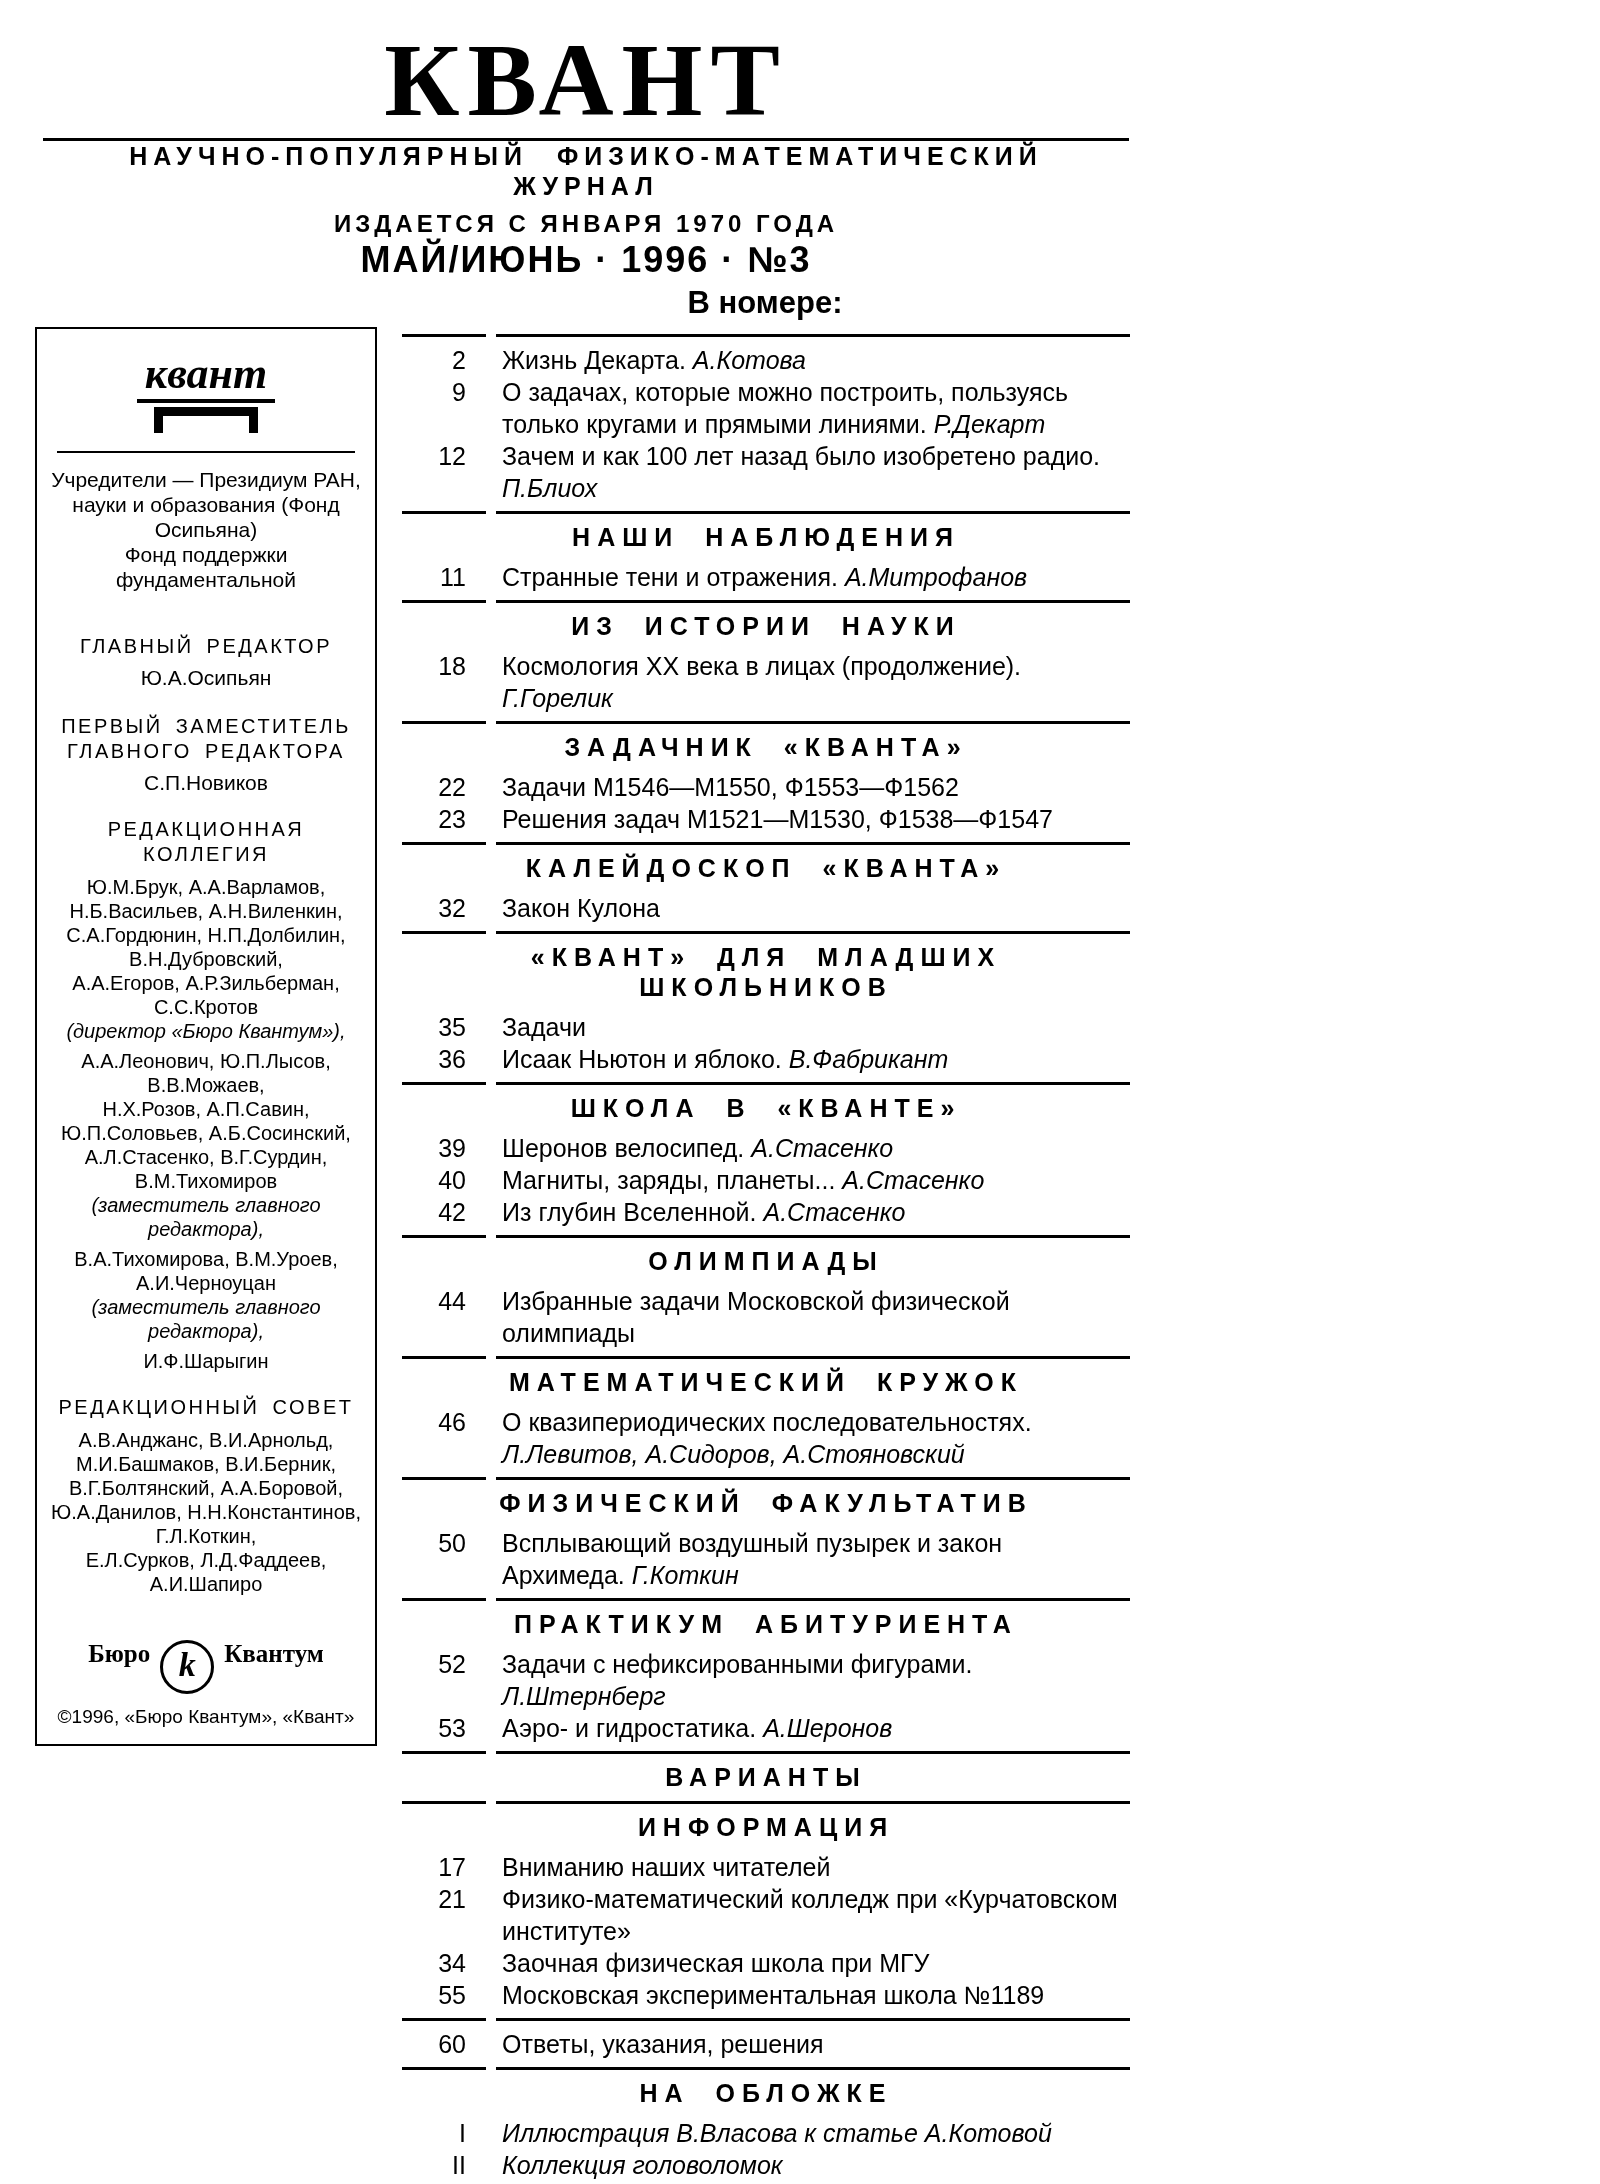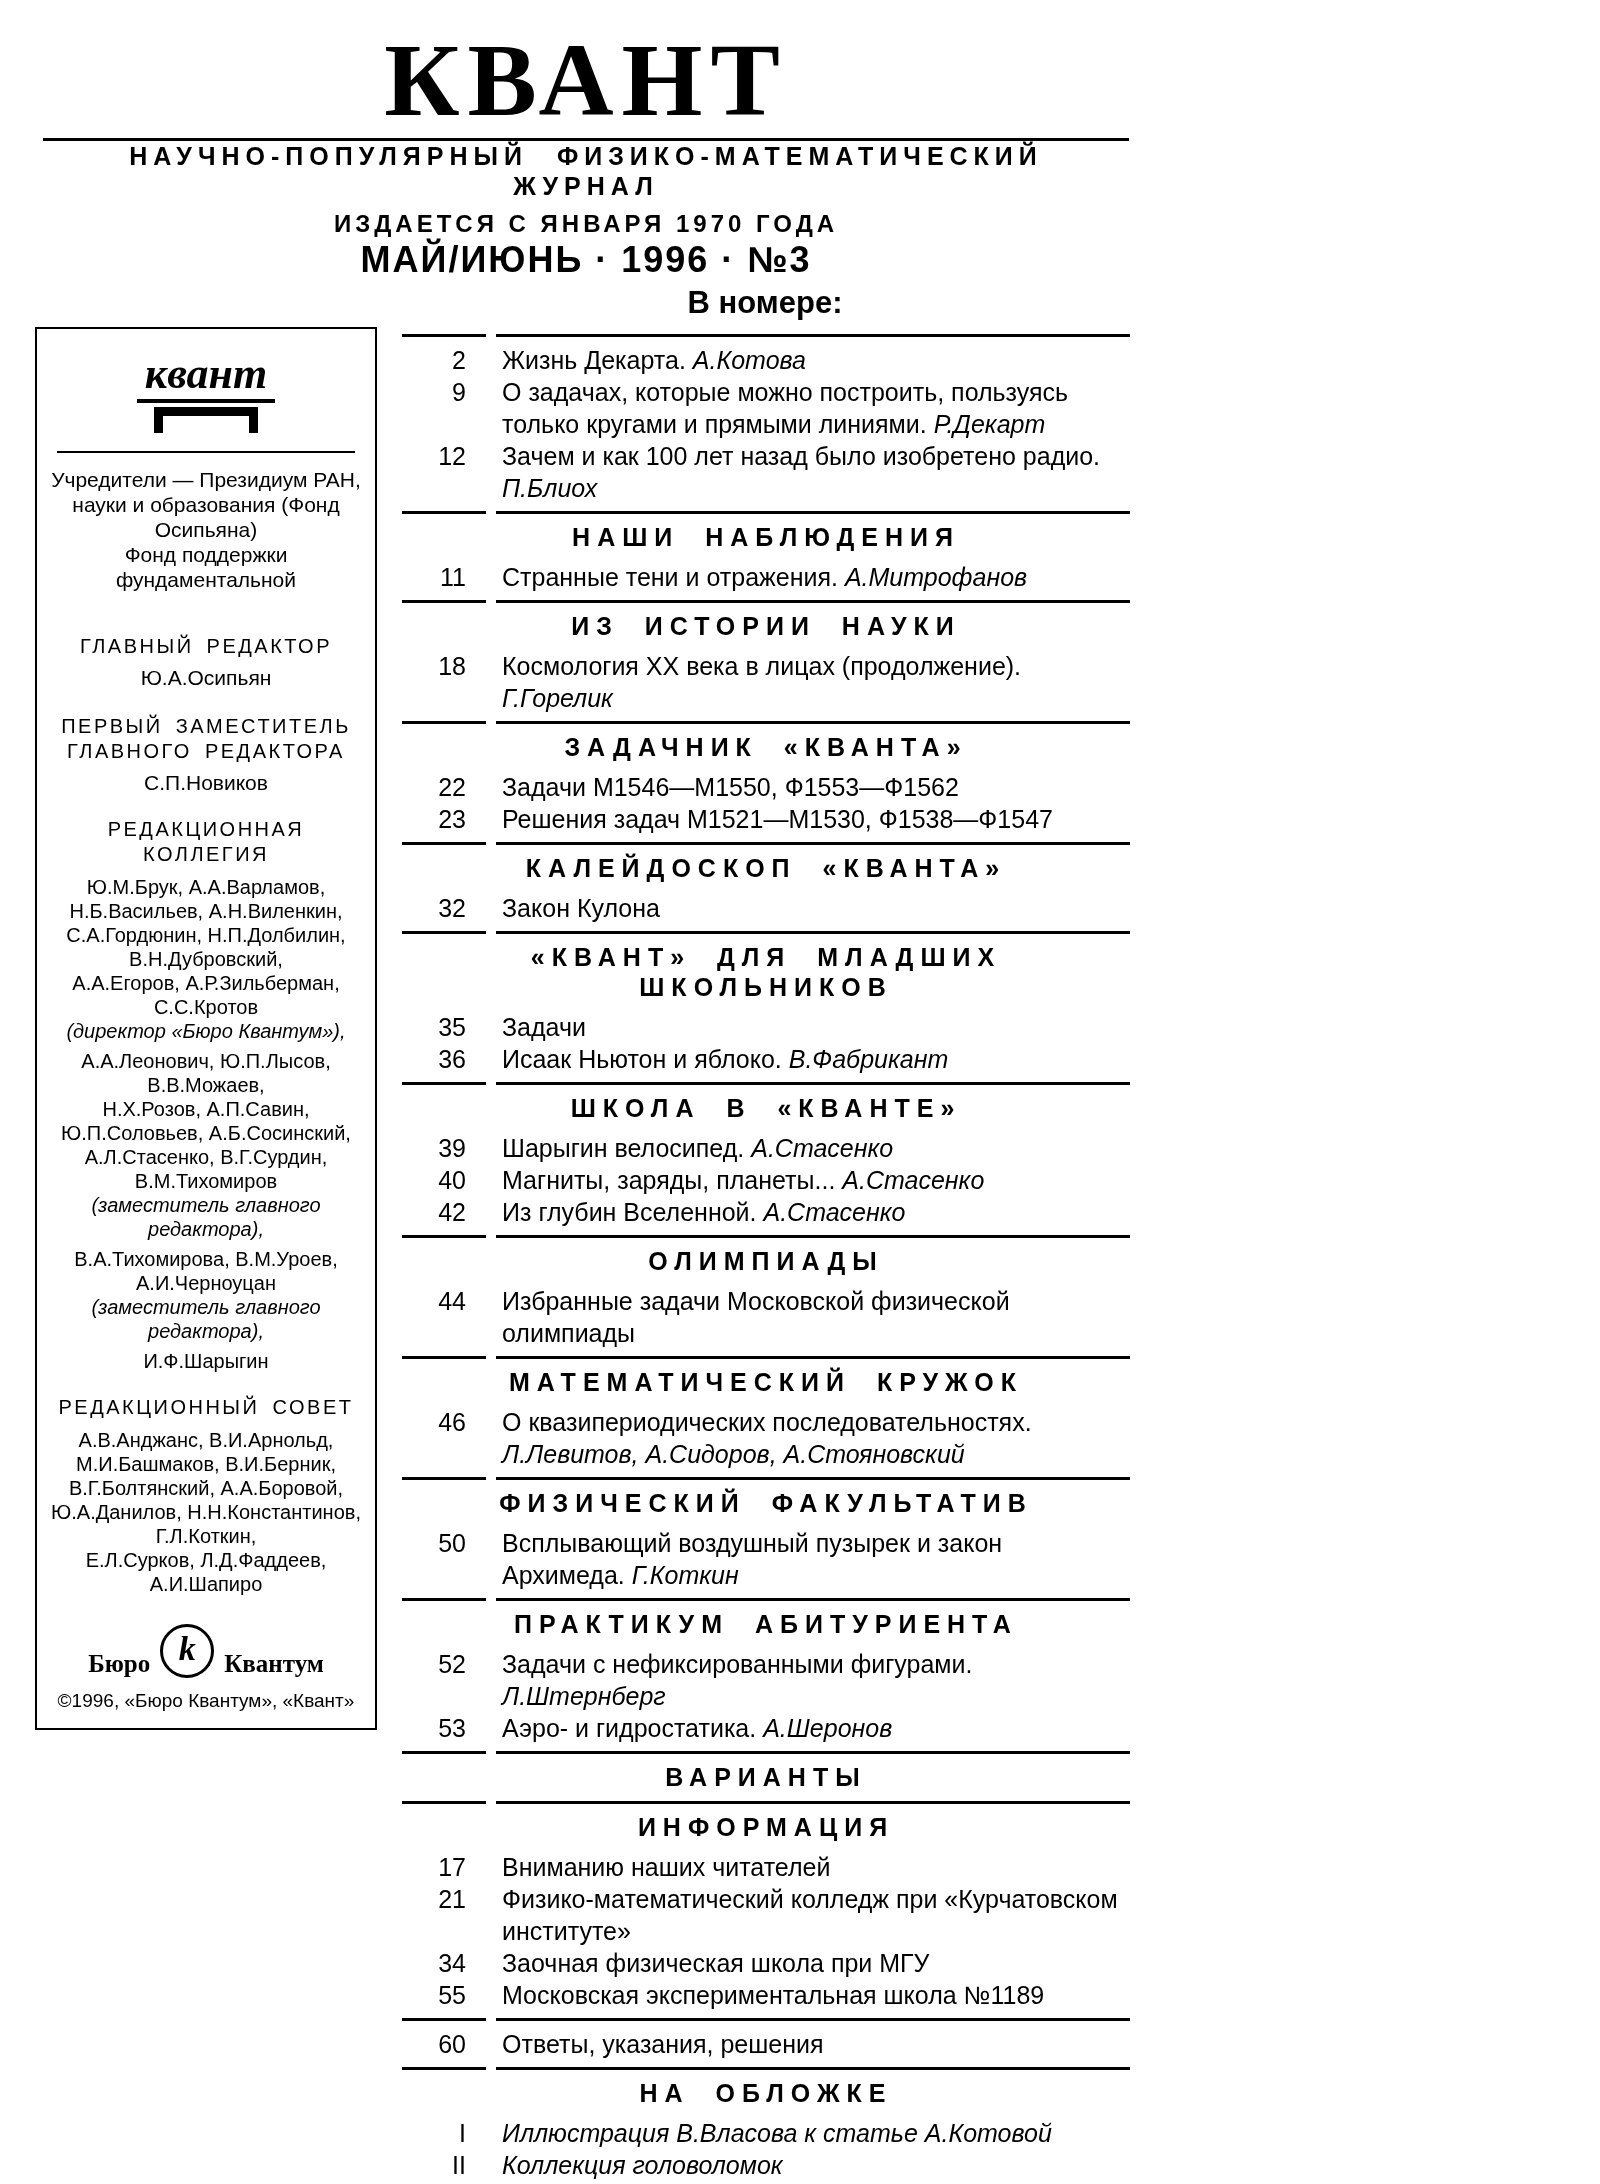--- a/index.html
+++ b/index.html
@@ -42,21 +42,21 @@
   }
   .sb-divider { border-top:2px solid #000; margin:12px 8px 14px; }
   .sb-founders { font-size:21px; line-height:25px; }
   .sb-label { margin-top:42px; font-size:20px; line-height:25px; letter-spacing:2.5px; word-spacing:5px; }
   .sb-label.tight { margin-top:24px; }
   .sb-label.section { margin-top:22px; }
   .sb-name { margin-top:6px; font-size:21px; line-height:25px; }
   .sb-list { margin-top:8px; font-size:20px; line-height:24px; }
   .sb-line.i { font-style:italic; margin-bottom:6px; }
   .bureau {
-    margin-top:28px; display:flex; justify-content:center; align-items:flex-end; gap:10px;
+    margin-top:44px; display:flex; justify-content:center; align-items:flex-start; gap:10px;
     font-family:"Liberation Serif","DejaVu Serif",serif; font-weight:bold; font-size:25px;
   }
   .bureau-circle {
     width:54px; height:54px; flex:none; border:3px solid #000; border-radius:50%;
     display:flex; align-items:center; justify-content:center;
     font-style:italic; font-size:34px; padding-bottom:4px;
   }
   .sb-copyright { margin-top:12px; font-size:19px; line-height:22px; }
 
   
@@ -232,21 +232,21 @@
           </div>
         </section>
         <section class="toc-section">
           <div class="rule">
             <span class="rule-l"></span>
             <span class="rule-r"></span>
           </div>
           <div class="toc-heading">ШКОЛА В «КВАНТЕ»</div>
           <div class="toc-row">
             <div class="toc-page">39</div>
-            <div class="toc-text"><span>Шарыгин велосипед.</span> <span class="i">А.Стасенко</span></div>
+            <div class="toc-text"><span>Шеронов велосипед.</span> <span class="i">А.Стасенко</span></div>
           </div>
           <div class="toc-row">
             <div class="toc-page">40</div>
             <div class="toc-text"><span>Магниты, заряды, планеты...</span> <span class="i">А.Стасенко</span></div>
           </div>
           <div class="toc-row">
             <div class="toc-page">42</div>
             <div class="toc-text"><span>Из глубин Вселенной.</span> <span class="i">А.Стасенко</span></div>
           </div>
         </section>

